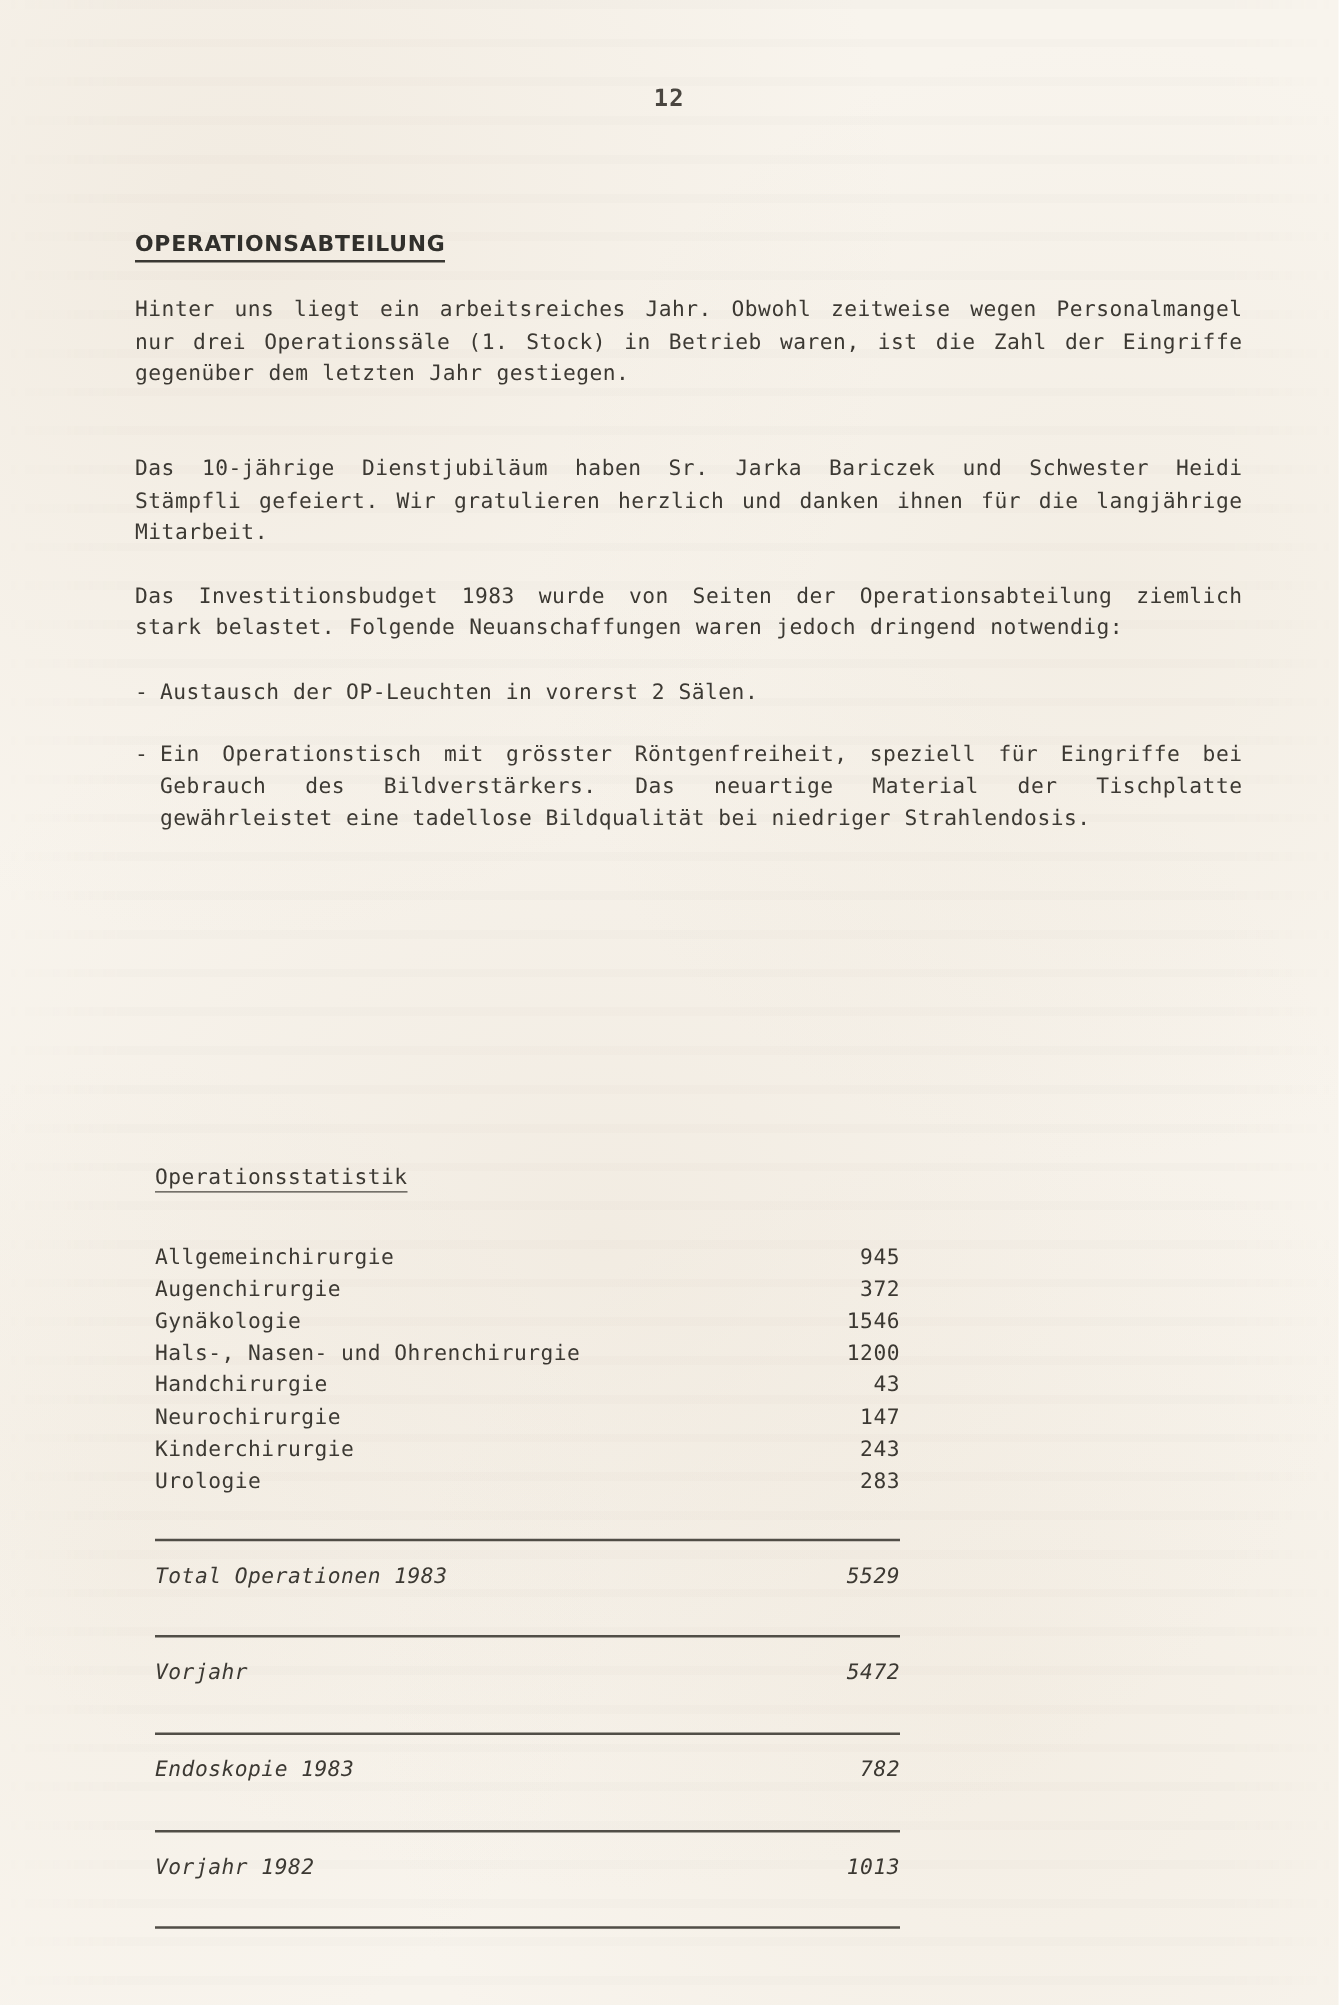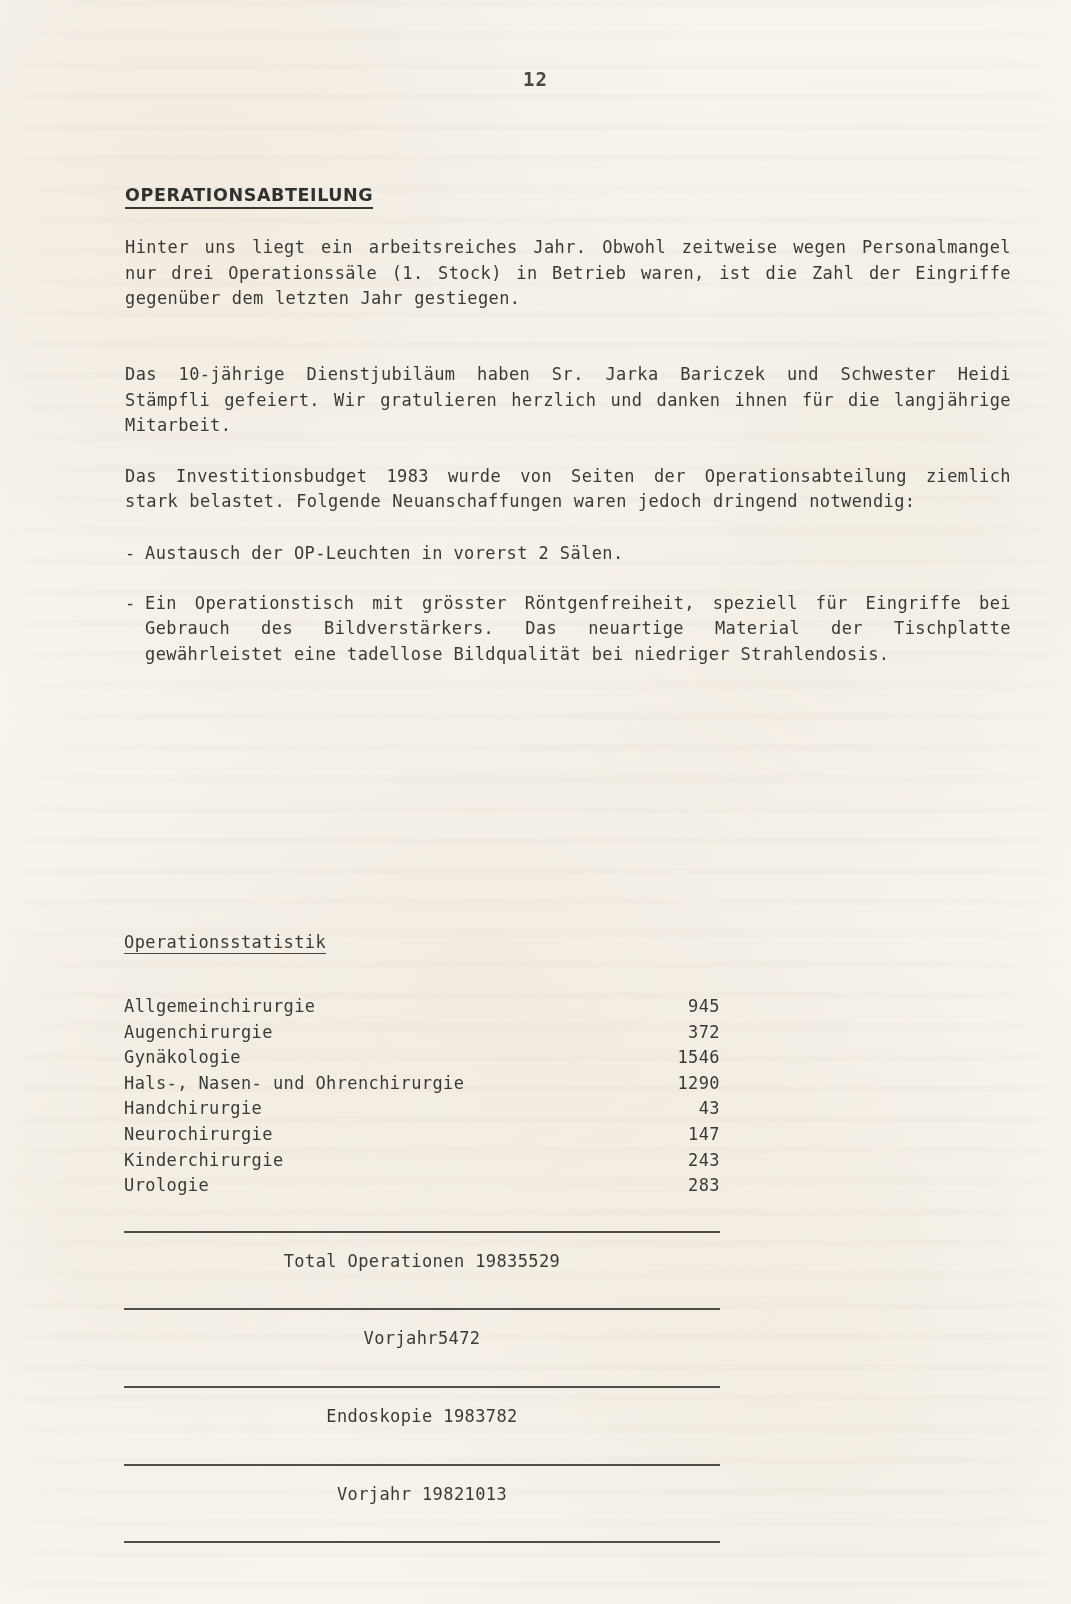--- a/index.html
+++ b/index.html
@@ -58,21 +58,21 @@
     text-align: center;
     font-size: 19px;
     letter-spacing: 1px;
     color: #4a4640;
     font-weight: 700;
   }
 
   
   .body-area {
     position: absolute;
-    left: 125px;
+    left: 108px;
     top: 186px;
     width: 886px;
   }
 
   .section-title {
     font-family: "DejaVu Sans", "Liberation Sans", sans-serif;
     font-size: 17.5px;
     font-weight: 700;
     letter-spacing: .6px;
     color: #31302c;
@@ -151,26 +151,27 @@
     margin: 0;
     height: 0;
   }
 
   .rule-gap-above { height: 32px; }
   .rule-gap-below { height: 16px; }
   .rule-gap-above-wide { height: 34px; }
 
   .summary-row {
     display: flex;
-    justify-content: center;
+    justify-content: space-between;
     align-items: baseline;
     font-size: 17px;
     line-height: 25.6px;
     color: #3c3933;
     letter-spacing: .4px;
+    font-style: italic;
   }
 </style>
 </head>
 <body>
 
 <div class="page">
 
   <div class="ink">
 
     <div class="folio">12</div>
@@ -227,21 +228,21 @@
         <div class="stat-row">
           <span class="label">Augenchirurgie</span>
           <span class="value">372</span>
         </div>
         <div class="stat-row">
           <span class="label">Gynäkologie</span>
           <span class="value">1546</span>
         </div>
         <div class="stat-row">
           <span class="label">Hals-, Nasen- und Ohrenchirurgie</span>
-          <span class="value">1290</span>
+          <span class="value">1200</span>
         </div>
         <div class="stat-row">
           <span class="label">Handchirurgie</span>
           <span class="value">43</span>
         </div>
         <div class="stat-row">
           <span class="label">Neurochirurgie</span>
           <span class="value">147</span>
         </div>
         <div class="stat-row">

